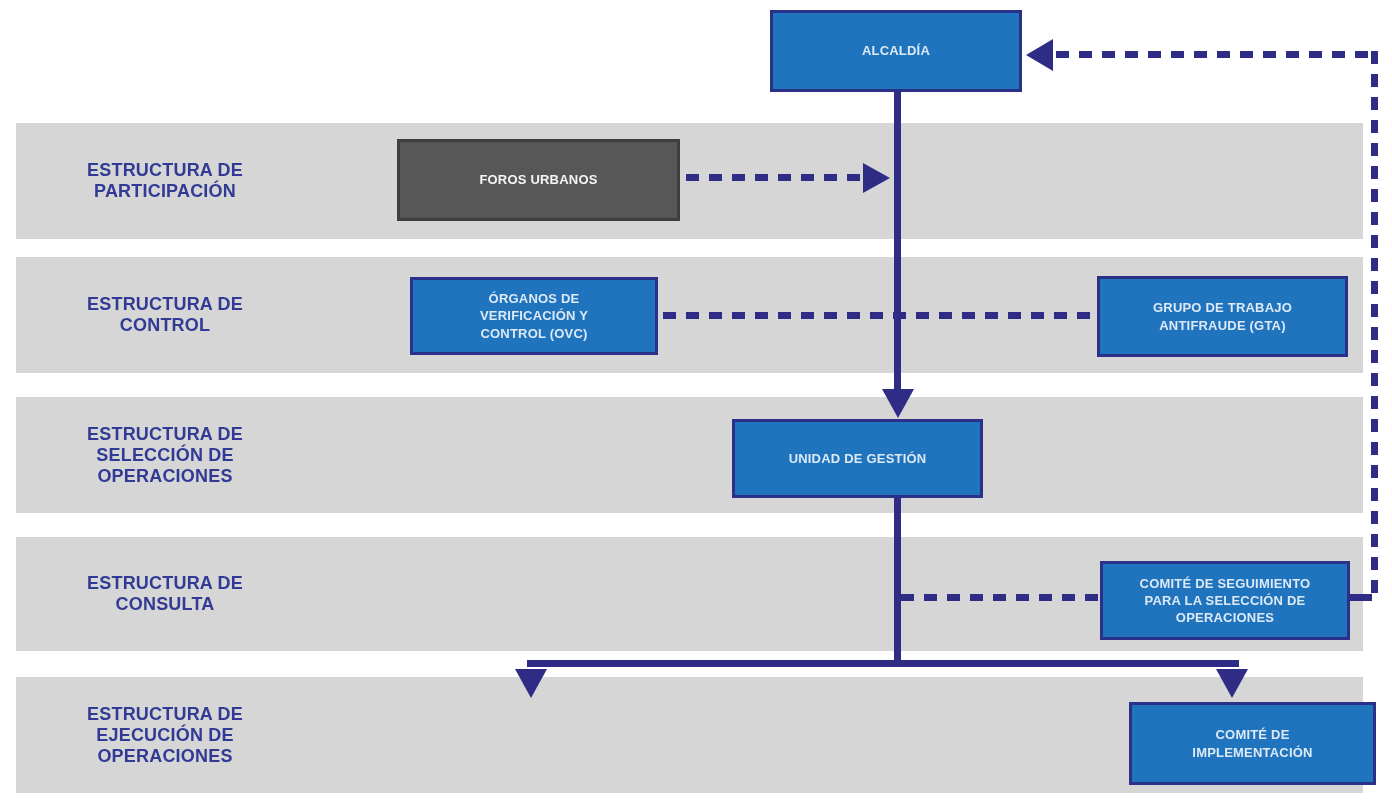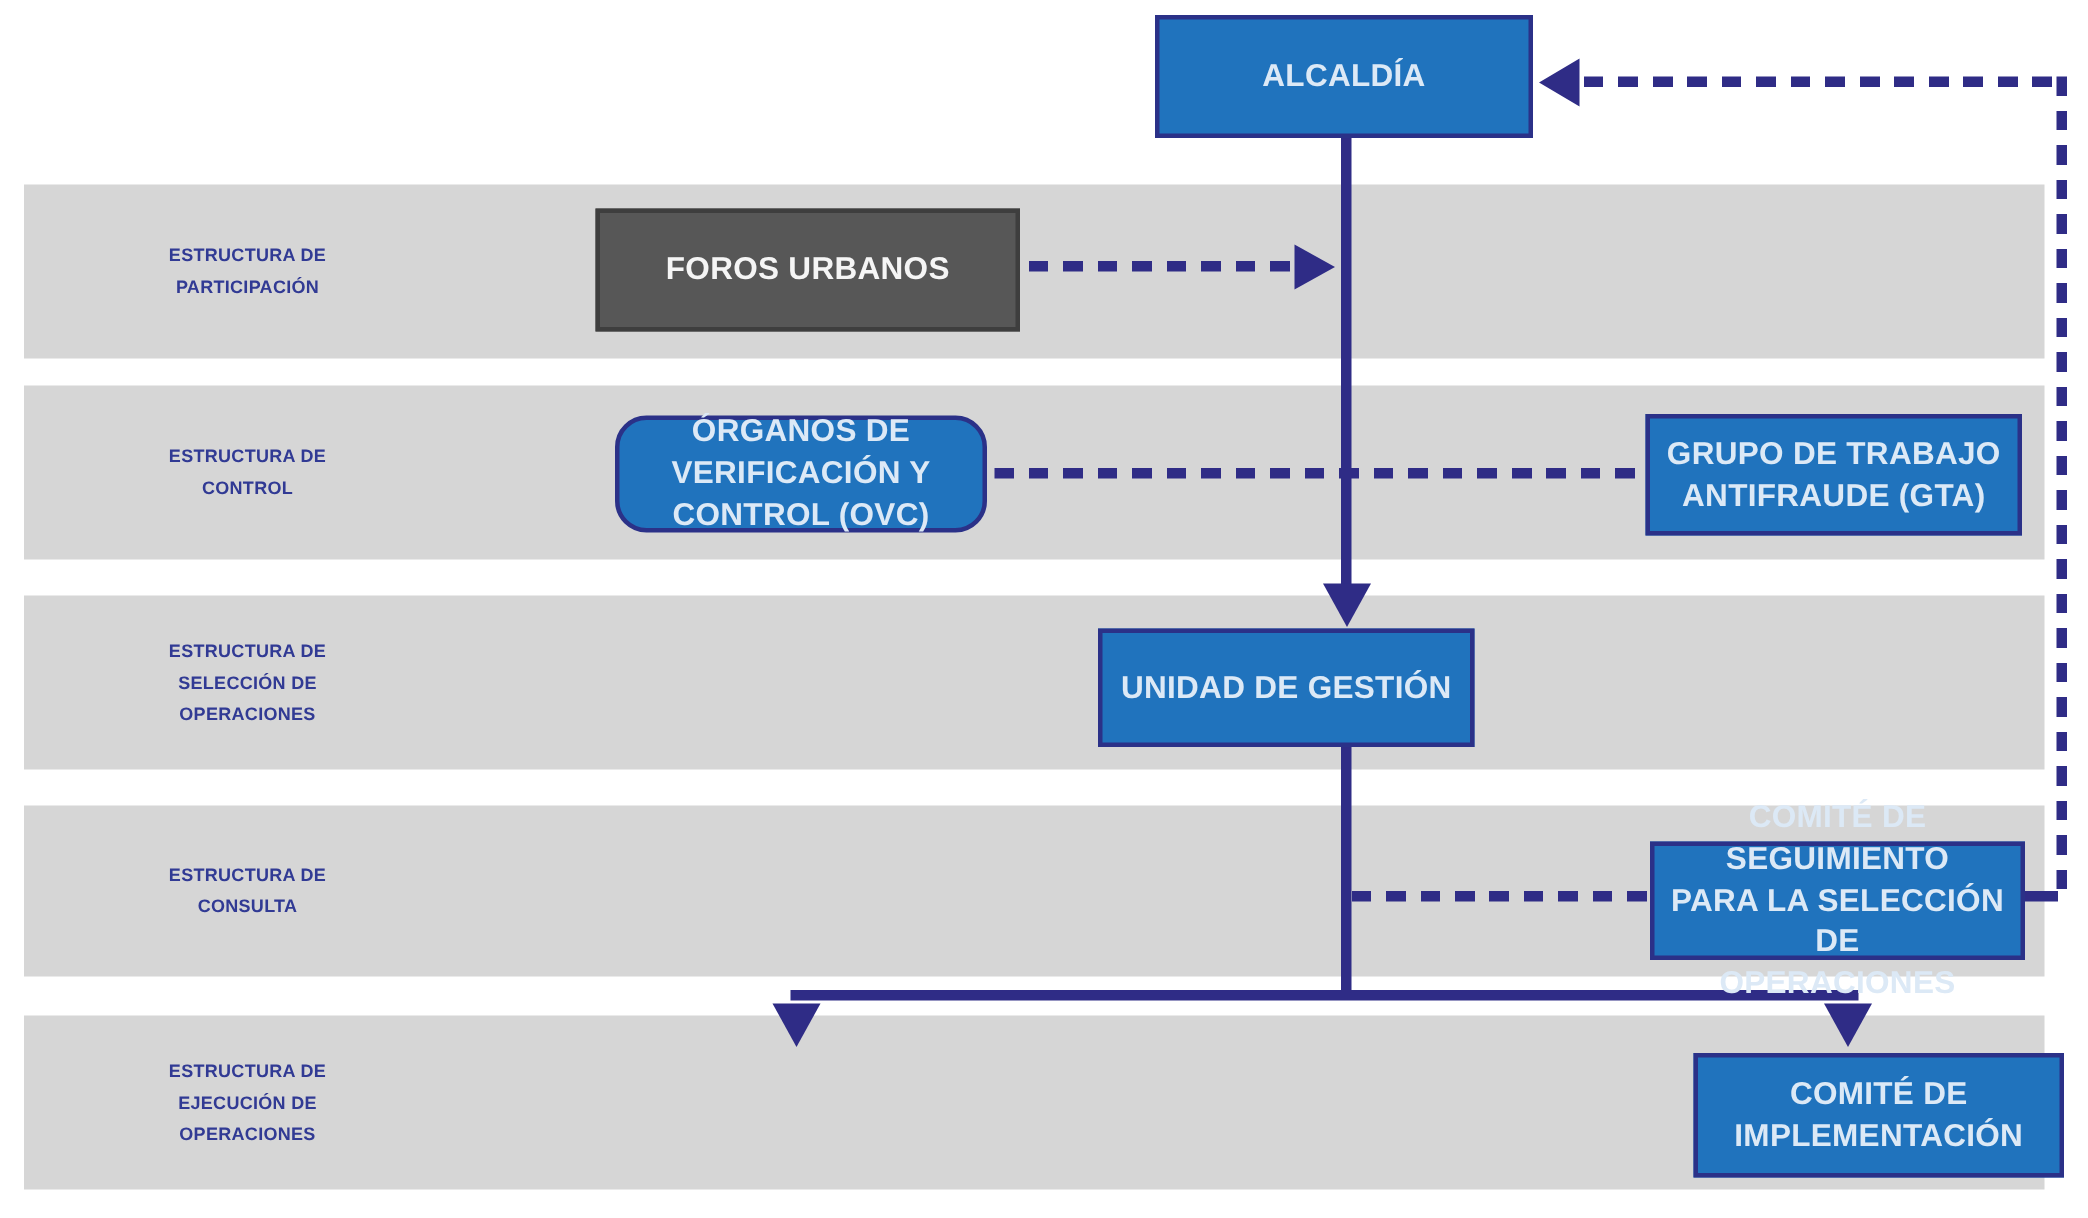--- a/index.html
+++ b/index.html
@@ -16,44 +16,44 @@
     background:#D6D6D6;
   }
   .band1{top:123px;height:116px;}
   .band2{top:257px;height:116px;}
   .band3{top:397px;height:116px;}
   .band4{top:537px;height:114px;}
   .band5{top:677px;height:116px;}
 
   .row-label{
     position:absolute;left:40px;width:250px;
-    color:#313A94;font-weight:bold;font-size:12px;line-height:21px;
+    color:#313A94;font-weight:bold;font-size:18px;line-height:21px;
     text-align:center;white-space:pre-line;letter-spacing:.2px;
     z-index:3;
   }
   .rl1{top:160px;}
   .rl2{top:294px;}
   .rl3{top:424px;}
   .rl4{top:573px;}
   .rl5{top:704px;}
 
   
   .node{
     position:absolute;z-index:2;
     display:flex;align-items:center;justify-content:center;
     background:#2073BD;border:3px solid #2B3188;
-    color:#DCE9F6;font-weight:bold;font-size:21px;line-height:1.32;
+    color:#DCE9F6;font-weight:bold;font-size:13px;line-height:1.32;
     text-align:center;white-space:pre-line;letter-spacing:.2px;
     box-sizing:border-box;
   }
   .node-dark{background:#575757;border-color:#3E3E3E;color:#F5F5F5;}
 
   .n-alcaldia{left:770px;top:10px;width:252px;height:82px;}
   .n-foros{left:397px;top:139px;width:283px;height:82px;}
-  .n-ovc{left:410px;top:277px;width:248px;height:78px;border-radius:21px;}
+  .n-ovc{left:410px;top:277px;width:248px;height:78px;}
   .n-gta{left:1097px;top:276px;width:251px;height:81px;}
   .n-unidad{left:732px;top:419px;width:251px;height:79px;}
   .n-seguimiento{left:1100px;top:561px;width:250px;height:79px;}
   .n-ae{left:417px;top:702px;width:248px;height:80px;}
   .n-impl{left:1101px;top:702px;width:247px;height:83px;margin-left:28px;}
 
   
   .line{position:absolute;background:#2F2C86;z-index:1;}
   .v-alcaldia-unidad{left:894px;top:92px;width:7px;height:300px;}
   .v-unidad-branch{left:894px;top:497px;width:7px;height:167px;}

